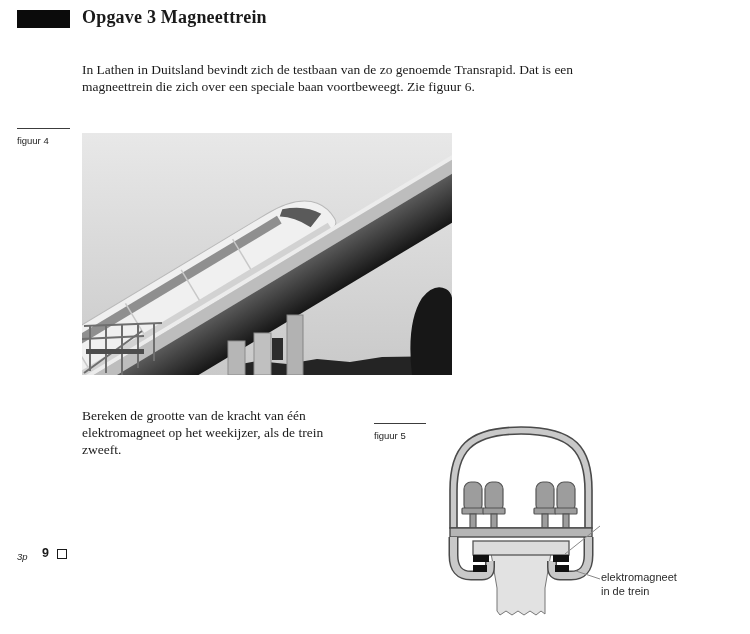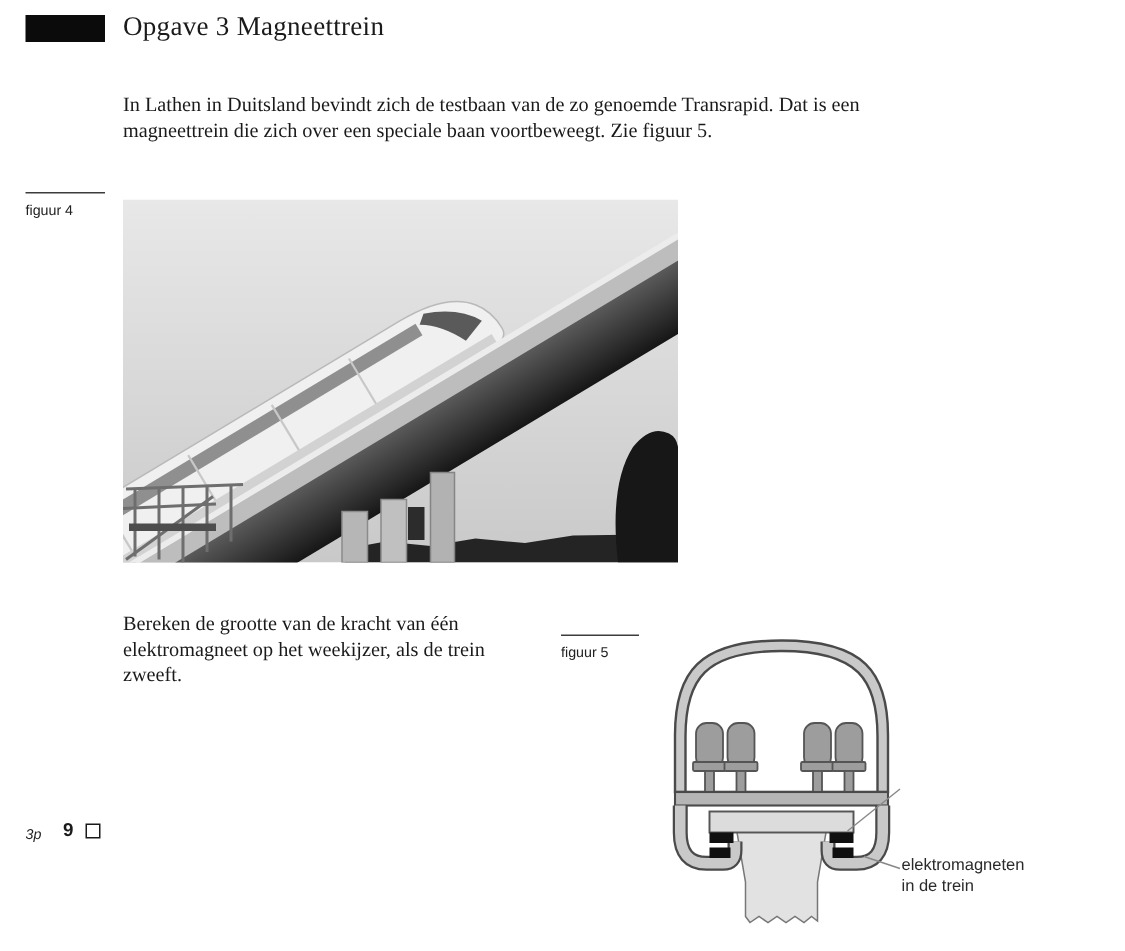--- a/index.html
+++ b/index.html
@@ -3,21 +3,21 @@
 <meta charset="utf-8">
 <style>
   * { margin:0; padding:0; box-sizing:border-box; }
   html,body { background:#ffffff; }
   .page {
     position:relative; width:750px; height:634px; background:#ffffff;
     font-family:"Liberation Serif", serif; color:#1a1a1a; overflow:hidden;
   }
   .abs { position:absolute; }
   .black-bar { left:17px; top:10px; width:53px; height:18px; background:#0b0b0b; }
-  .doc-title { left:82px; top:7px; font-size:18px; letter-spacing:0.2px; }
+  .doc-title { left:82px; top:7px; font-size:18px; letter-spacing:0.2px;font-weight:bold; }
   .intro { left:82px; top:61px; width:600px; font-size:13.5px; line-height:17px; white-space:pre-line; }
   .fig-label-block .rule { border-top:1.6px solid #3c3c3c; }
   .fig-label-block .lbl {
     font-family:Liberation Sans, sans-serif; font-size:9.5px; color:#222; margin-top:6px;
   }
   .fig4 { left:17px; top:128px; width:53px; }
   .fig5 { left:374px; top:423px; width:52px; }
   .photo-frame { left:82px; top:133px; width:370px; height:242px; }
   .text-column { left:82px; top:407px; width:300px; font-size:13.5px; line-height:17px; }
   .pre { white-space:pre-line; }
@@ -39,21 +39,21 @@
 </style>
 </head>
 <body>
 
 <div class="page">
 
   <div class="abs black-bar"></div>
   <div class="abs doc-title">Opgave 3 Magneettrein</div>
 
   <div class="abs intro">In Lathen in Duitsland bevindt zich de testbaan van de zo genoemde Transrapid. Dat is een
-magneettrein die zich over een speciale baan voortbeweegt. Zie figuur 5.</div>
+magneettrein die zich over een speciale baan voortbeweegt. Zie figuur 6.</div>
 
   <div class="abs fig-label-block fig4">
     <div class="rule"></div>
     <div class="lbl">figuur 4</div>
   </div>
 
   <div class="abs photo-frame">
     <svg width="370" height="242" viewBox="0 0 370 242">
       <defs>
         <linearGradient id="sky" x1="0" y1="0" x2="0" y2="1">
@@ -159,16 +159,16 @@
       <rect x="113" y="137" width="16" height="7" fill="#101010"></rect>
 
       <rect x="33" y="147" width="14" height="7" fill="#101010"></rect>
       <rect x="115" y="147" width="14" height="7" fill="#101010"></rect>
 
       <line x1="160" y1="108" x2="125" y2="136" stroke="#888" stroke-width="1"></line>
       <line x1="160" y1="161" x2="136" y2="153" stroke="#888" stroke-width="1"></line>
     </svg>
   </div>
 
-  <div class="abs callout callout-magnets">elektromagneten
+  <div class="abs callout callout-magnets">elektromagneet
 in de trein</div>
 
 </div>
 
 </body></html>

